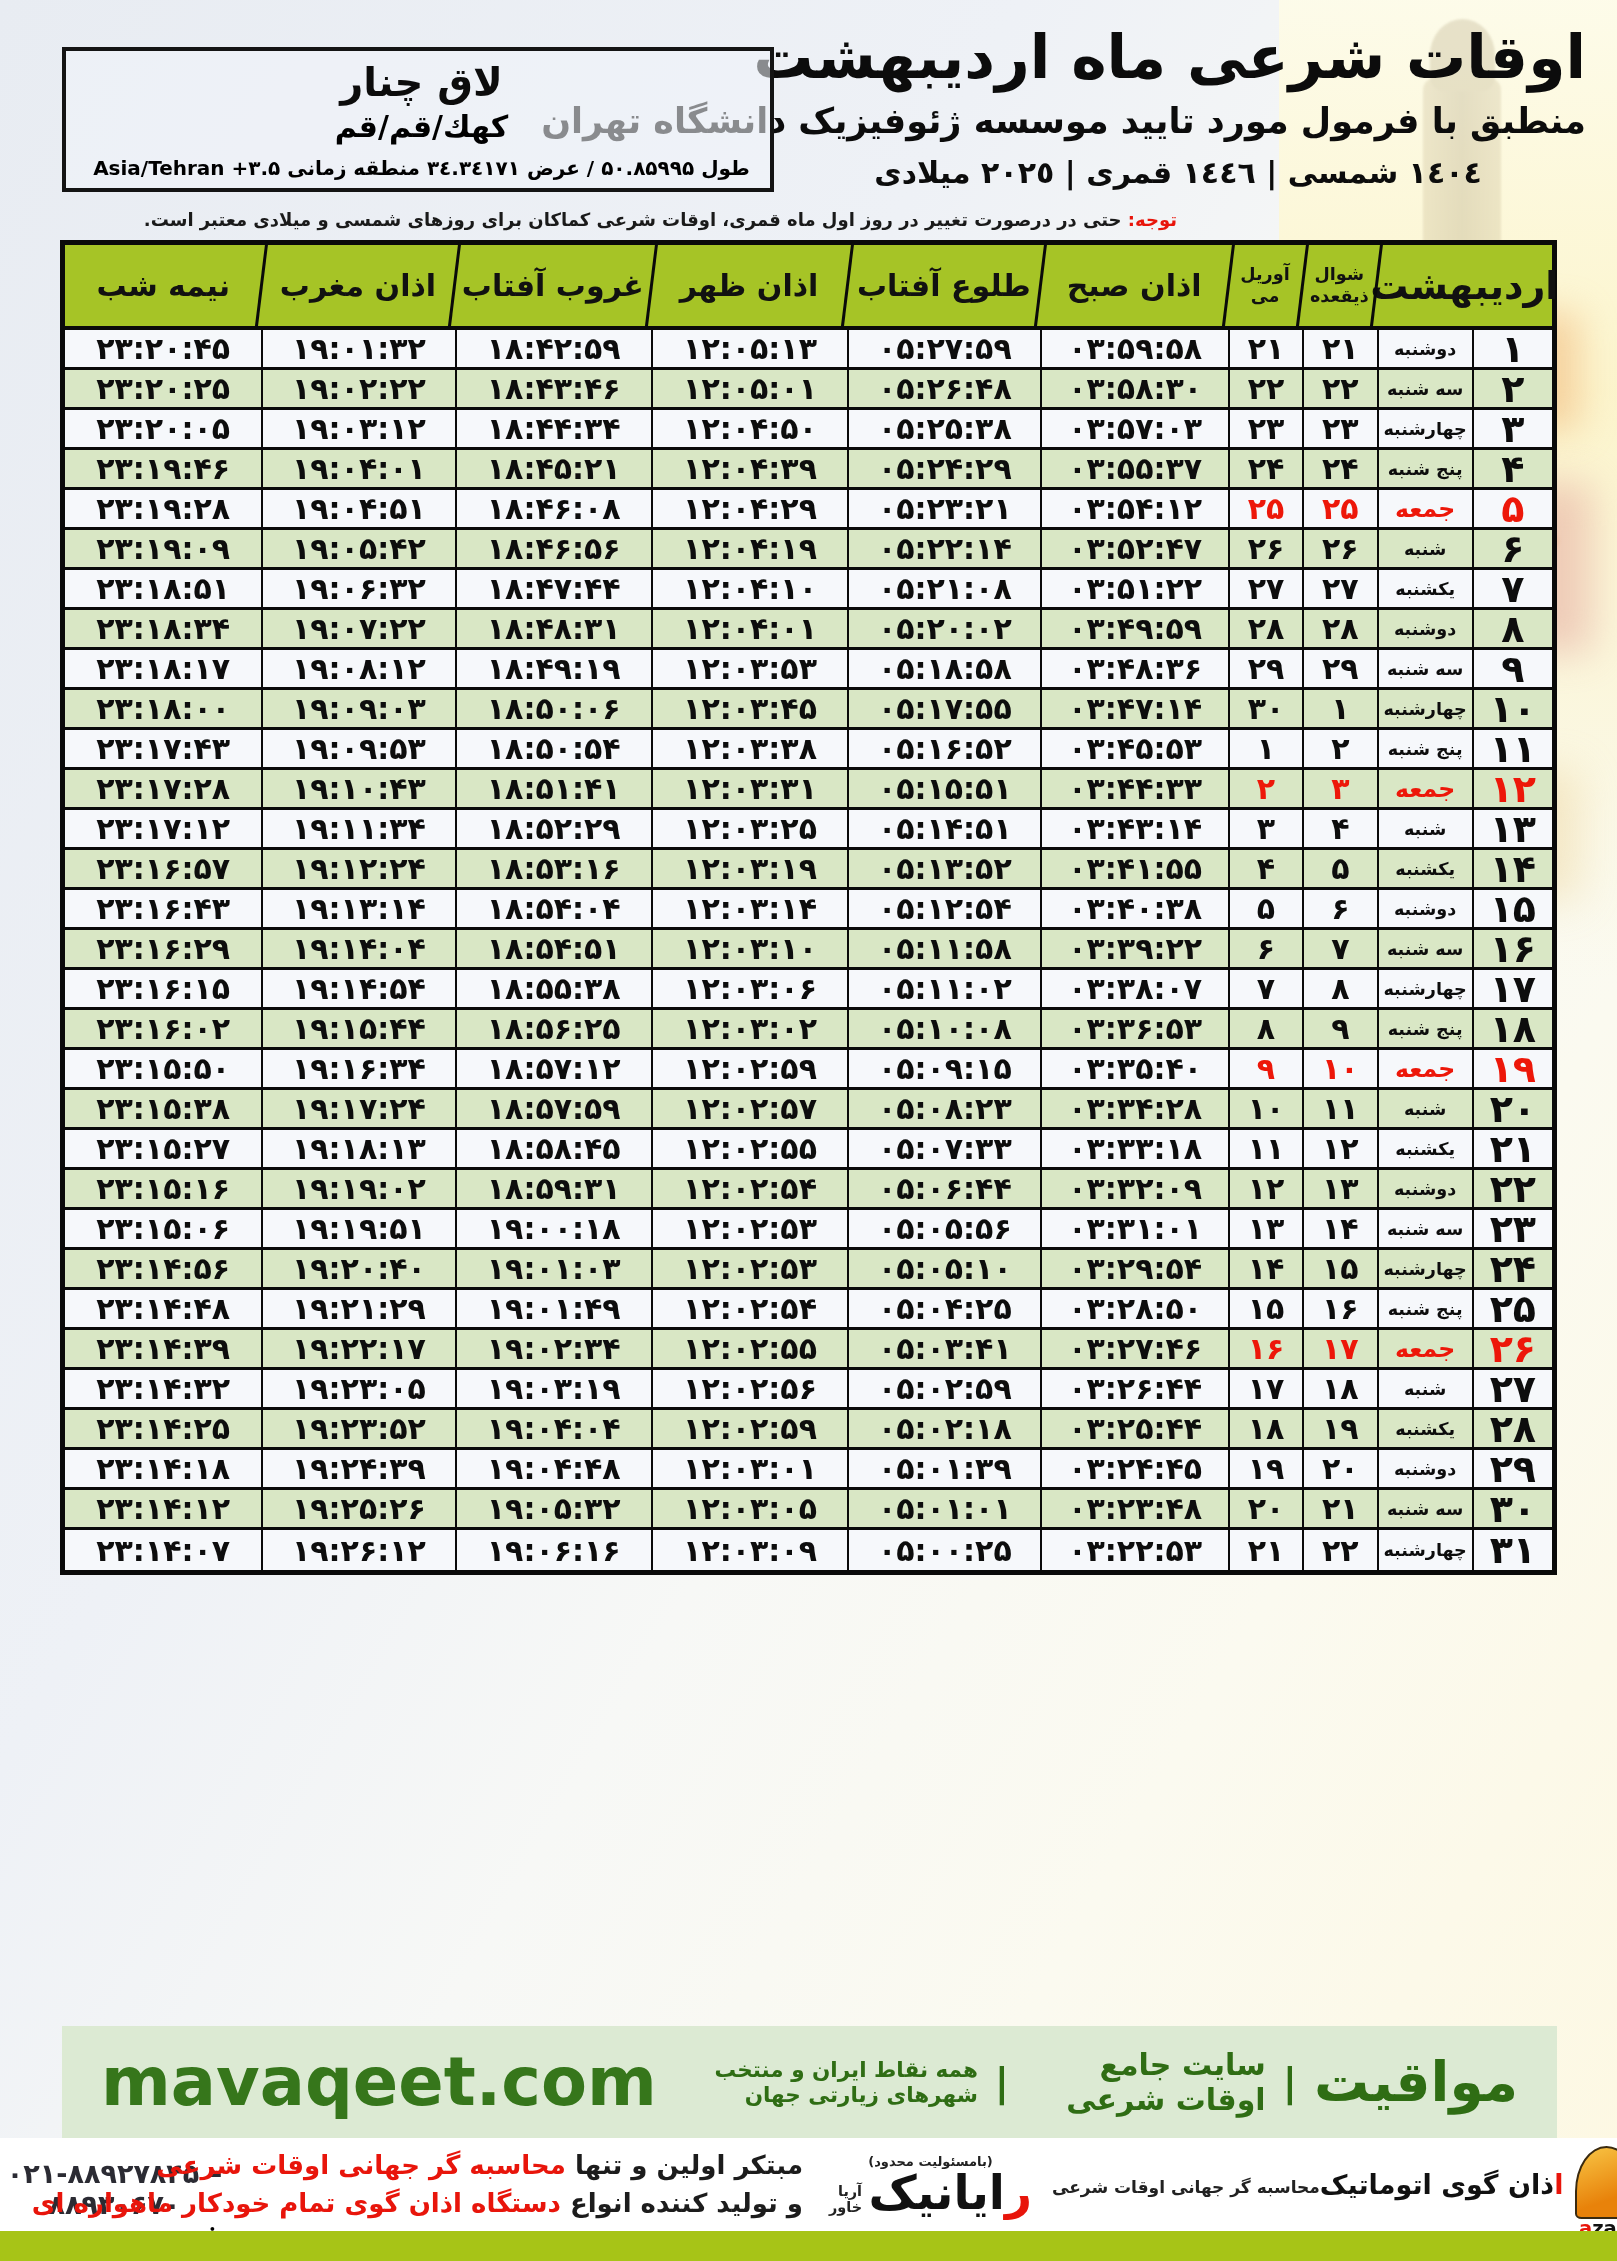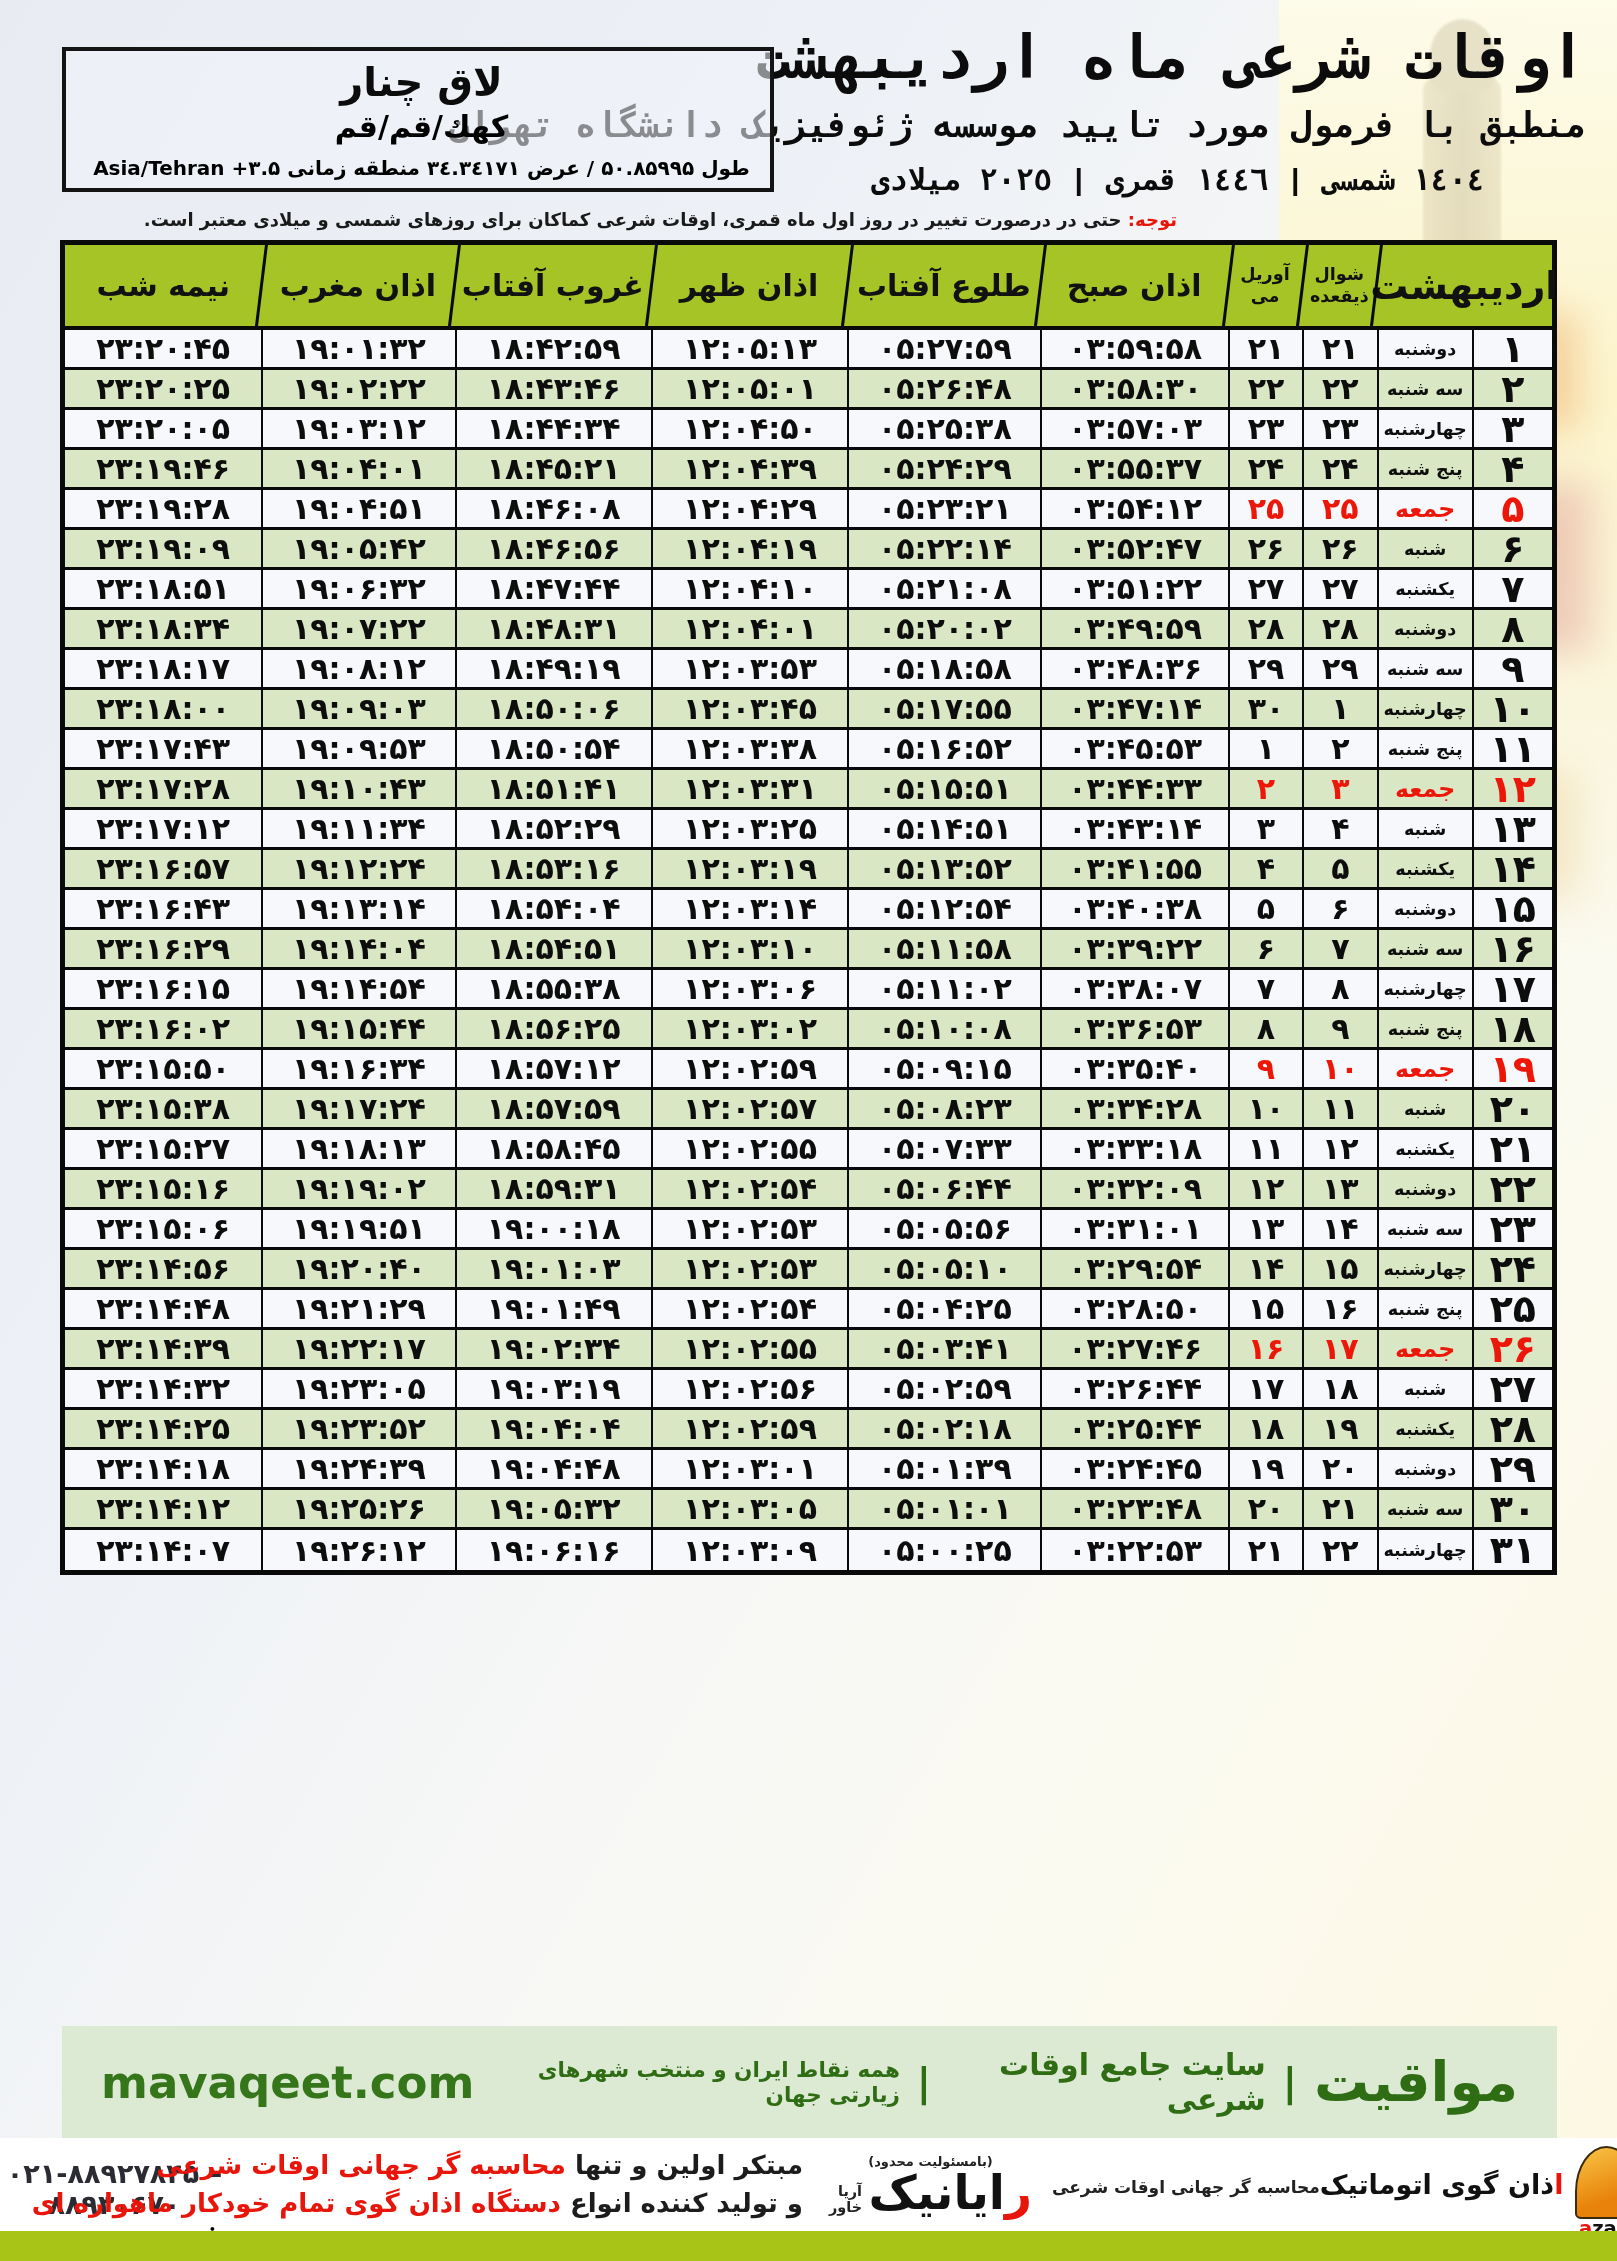--- a/index.html
+++ b/index.html
@@ -18,21 +18,21 @@
     background:#9c8a60; border-radius:50% 50% 20% 20%;}
   .bg-blob1{position:absolute; right:39px; top:313px; width:235px; height:117px; background:#f0b070; opacity:.5; filter:blur(18px);}
   .bg-blob2{position:absolute; right:26px; top:483px; width:215px; height:170px; background:#e09a92; opacity:.45; filter:blur(19.6px);}
   .bg-blob3{position:absolute; right:39px; top:770px; width:196px; height:130px; background:#e8c884; opacity:.35; filter:blur(21px);}
   .bg-swirl{position:absolute; right:19.6px; top:404px; width:170px; height:274px; opacity:.25;
     background:radial-gradient(circle at 30% 20%, rgba(224,120,40,.8) 0 7.8px, transparent 8.5px),
                radial-gradient(circle at 70% 50%, rgba(224,120,40,.7) 0 10.4px, transparent 11px),
                radial-gradient(circle at 40% 80%, rgba(224,120,40,.6) 0 6.5px, transparent 7.2px); filter:blur(2px);}
 
   
-  .title-block{position:absolute; left:770px; top:22px; width:816px; text-align:center; direction:rtl; color:#0c0c0c;font-family:Liberation Mono, monospace;}
+  .title-block{position:absolute; left:770px; top:22px; width:816px; text-align:center; direction:rtl; color:#0c0c0c;}
   .main-title{font-size:60px; font-weight:bold; letter-spacing:-0.7px; white-space:nowrap;}
   .sub-title{font-size:35px; font-weight:bold; margin-top:9px; white-space:nowrap;}
   .years-line{font-size:30px; font-weight:bold; margin-top:14.4px; white-space:nowrap;}
 
   .loc-box{position:absolute; left:62px; top:47px; width:712px; height:145px;
     border:4.6px solid #141414; background:rgba(240,244,249,.55);
     display:flex; flex-direction:column; align-items:center; justify-content:center; direction:rtl;padding-left:7px;}
   .loc-name{font-size:40px; font-weight:bold; color:#0c0c0c;}
   .loc-region{font-size:30px; font-weight:bold; margin-top:3.9px;}
   .loc-coords{font-size:20px; font-weight:bold; margin-top:11.7px; white-space:nowrap;}
@@ -66,21 +66,21 @@
   .trow.friday .c-greg,.trow.friday .c-lunar,.trow.friday .c-weekday,.trow.friday .c-day{color:#ed1709;}
   .trow.friday .c-weekday{font-size:23.5px;}
 
   
   .mavaqeet-band{position:absolute; left:62px; top:2026px; width:1495px; height:112px; background:#dcead3;
     display:flex; align-items:center; direction:rtl; padding:0 39px;}
   .mv-fa{font-size:55px; font-weight:bold; color:#2f6d14;}
   .mv-sep{font-size:39px; font-weight:bold; color:#2f6d14; margin:0 17px;}
   .mv-desc1{font-size:30px; font-weight:bold; color:#2f6d14;}
   .mv-desc2{font-size:21.5px; font-weight:bold; color:#2f6d14;}
-  .mv-domain{font-size:45px; font-weight:bold; color:#36761b; margin-right:auto; direction:ltr;}
+  .mv-domain{font-size:67px; font-weight:bold; color:#36761b; margin-right:auto; direction:ltr;}
 
   .contact-strip{position:absolute; left:0; top:2138px; width:1618px; height:93px; background:#ffffff;
     display:flex; align-items:center;}
   .phone-block{width:418px; text-align:center;margin-top:48px;}
   .phone-num{font-size:27px; font-weight:bold; color:#2b2b33; direction:ltr;}
   .site-url{font-size:35px; font-weight:normal; color:#000000; font-family:"Liberation Serif","DejaVu Serif",serif;}
   .promo-block{width:574px; text-align:center; direction:rtl;}
   .promo-line{font-size:26px; font-weight:bold; color:#1c1c1c; line-height:1.45; white-space:nowrap;}
   .promo-line .red{color:#e8150b;}
   .logos-block{flex:1; display:flex; align-items:center; justify-content:flex-end; gap:20px; padding-left:26px; padding-right:39px;}

